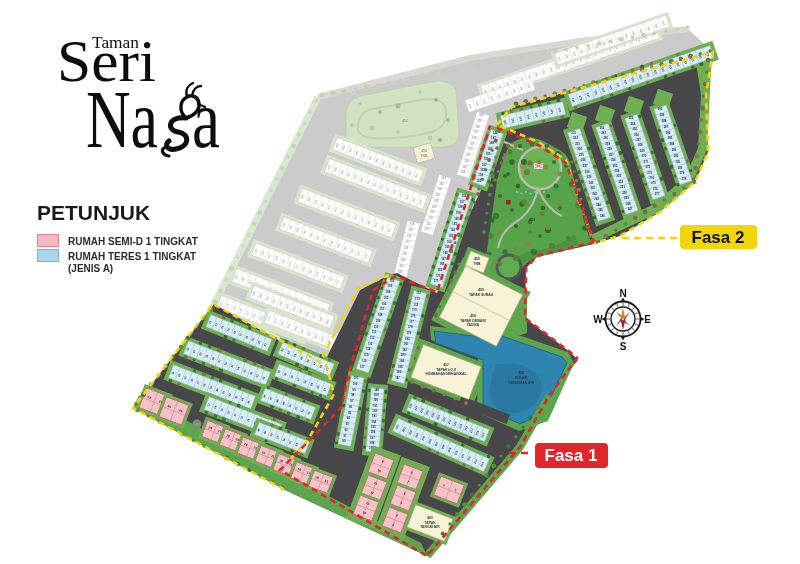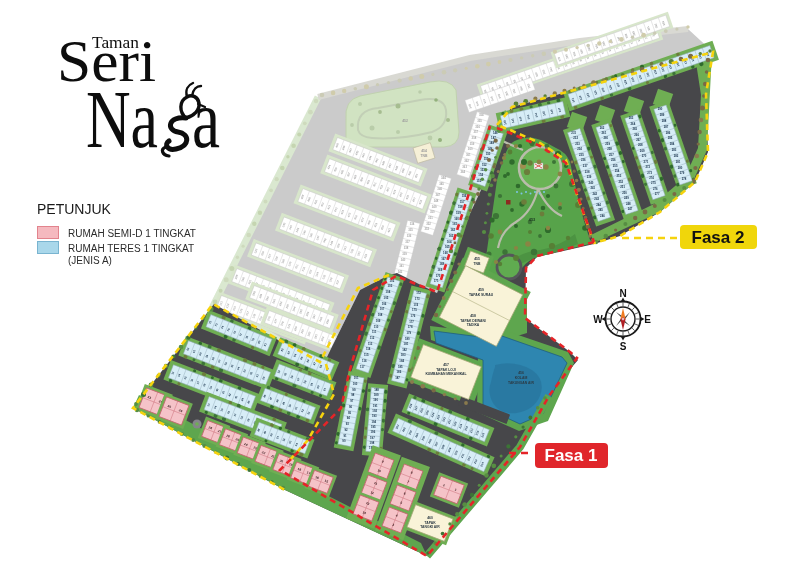--- a/index.html
+++ b/index.html
@@ -1,22 +1,22 @@
 <!DOCTYPE html>
 <html><head><meta charset="utf-8">
 <style>
 html,body{margin:0;padding:0;width:800px;height:564px;overflow:hidden;background:#fff;font-family:"Liberation Sans",sans-serif}
 #stage{position:relative;width:800px;height:564px}
 #map{position:absolute;left:0;top:0}
 .logo{position:absolute;left:16px;top:0}
 .legend{position:absolute;left:37px;top:201px}
-.ptj{font-weight:normal;font-size:14px;color:#1a1a1a;letter-spacing:0px}
+.ptj{font-weight:bold;font-size:21px;color:#1a1a1a;letter-spacing:0px}
 .lrow{display:flex;align-items:flex-start;margin-top:9px}
 .sw{width:22px;height:13px;border:1.5px solid;margin-right:9px;flex:none;box-sizing:border-box}
-.lt{font-weight:normal;font-size:10px;color:#2b2b2b;line-height:1.22;padding-top:2px}
+.lt{font-weight:bold;font-size:10px;color:#2b2b2b;line-height:1.22;padding-top:2px}
 </style></head>
 <body>
 <div id="stage">
 <div id="map"><svg width="800" height="564" viewBox="0 0 800 564" font-family="Liberation Sans, sans-serif">
         <style>
 .n{font:bold 2.8px "Liberation Sans",sans-serif;fill:#17314a;text-anchor:middle}
 .nf{font:bold 2.8px "Liberation Sans",sans-serif;fill:#a7a7a7;text-anchor:middle}
 .np{font:bold 3.2px "Liberation Sans",sans-serif;fill:#35161a;text-anchor:middle}
 .lb{font:bold 3.4px "Liberation Sans",sans-serif;fill:#2c3a44;text-anchor:middle}
 .lbf{font:bold 3.4px "Liberation Sans",sans-serif;fill:#9a9a9a;text-anchor:middle}

